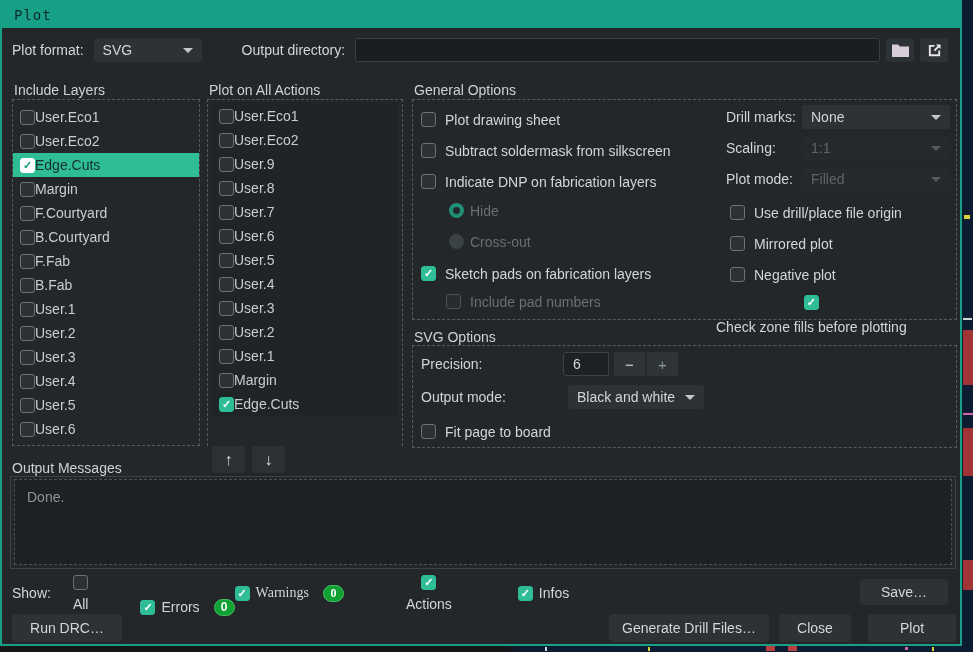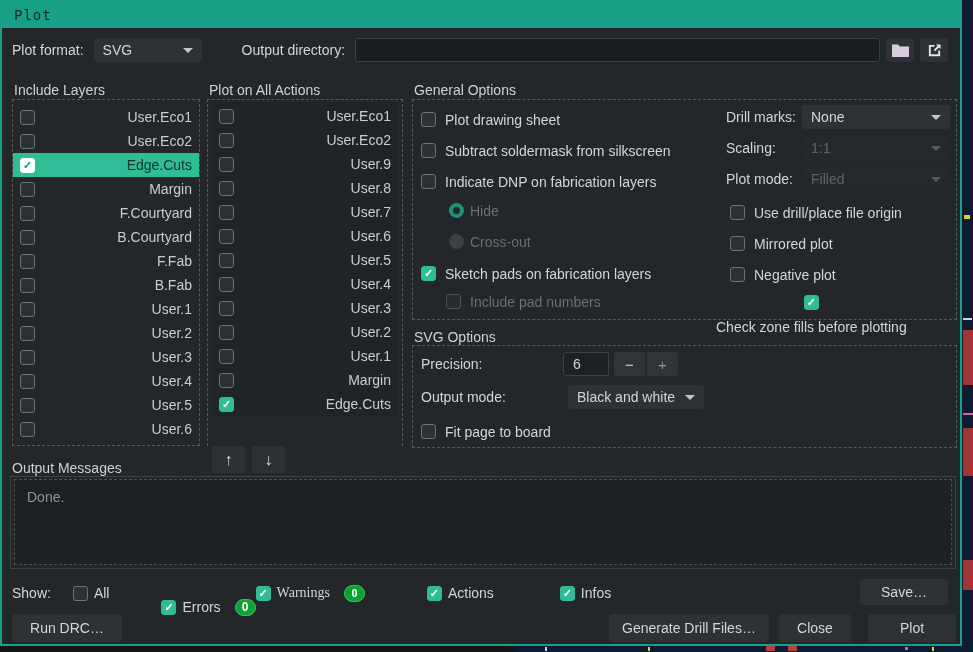--- a/index.html
+++ b/index.html
@@ -34,22 +34,22 @@
               border-radius:3px; flex:1; color:#d2d6d7; font-size:14px; padding:0 6px;
               font-family:"Liberation Sans", sans-serif; }
   .iconbtn { width:28px; height:24px; background:#2c3235; border-radius:3px;
              display:flex; align-items:center; justify-content:center; margin-left:6px; }
 
   
   .group { position:absolute; border:1px dashed #565c5f; }
   .gtitle { position:absolute; font-size:14px; color:#ced2d3; white-space:nowrap; }
 
   
-  .lrow { display:flex; align-items:center; gap:10px; height:24px; padding:0 7px;
-          font-size:14px; color:#c9cdce; white-space:nowrap;justify-content:space-between; }
+  .lrow { display:flex; align-items:center; height:24px; padding:0 7px;
+          font-size:14px; color:#c9cdce; white-space:nowrap; }
   .lrow.sel { background:#2fbd96; color:#17312b; }
 
   .cb { width:15px; height:15px; border:1px solid #6b7376; background:#2b3134;
         border-radius:3px; display:inline-flex; align-items:center; justify-content:center;
         flex:none; font-size:11px; font-weight:bold; }
   .cb::before { content:"✓"; visibility:hidden; color:#fff; }
   .cb.checked { background:#2ebd96; border-color:#2ebd96; }
   .cb.checked::before { visibility:visible; }
   .cb.dim { border-color:#4c5356; background:#272c2f; }
   .lrow.sel .cb.checked { background:#fff; border-color:#fff; }
@@ -379,35 +379,35 @@
     <span class="gtitle" style="left:10px;top:458px;">Output Messages</span>
     <div class="group" style="left:8px;top:474px;width:946px;height:93px;border-style:solid;border-color:#3c4346;">
       <div class="msg-area">
         <div class="msg-line">Done.</div>
       </div>
     </div>
 
     <div class="show-row">
       <span class="lbl">Show:</span>
       <div id="show-filters" style="display:flex;align-items:center;">
-          <span class="filter" style="margin-left: 22px;">
+          <span class="filter" style="margin-left: 22px; flex-direction: column;">
             <span class="cb"></span>
             <span class="lbl">All</span>
           </span>
           <span class="filter" style="margin-left: 52px; margin-top: 28px;">
             <span class="cb checked"></span>
             <span class="lbl">Errors</span>
             <span class="badge">0</span>
           </span>
           <span class="filter" style=" font-family: Liberation Serif, serif;">
             <span class="cb checked"></span>
             <span class="lbl">Warnings</span>
             <span class="badge">0</span>
           </span>
-          <span class="filter" style="margin-left: 62px;">
+          <span class="filter" style="margin-left: 62px; flex-direction: column;">
             <span class="cb checked"></span>
             <span class="lbl">Actions</span>
           </span>
           <span class="filter" style="margin-left: 66px;">
             <span class="cb checked"></span>
             <span class="lbl">Infos</span>
           </span>
         </div>
       <div class="btn save-btn">
         <span>Save…</span>

